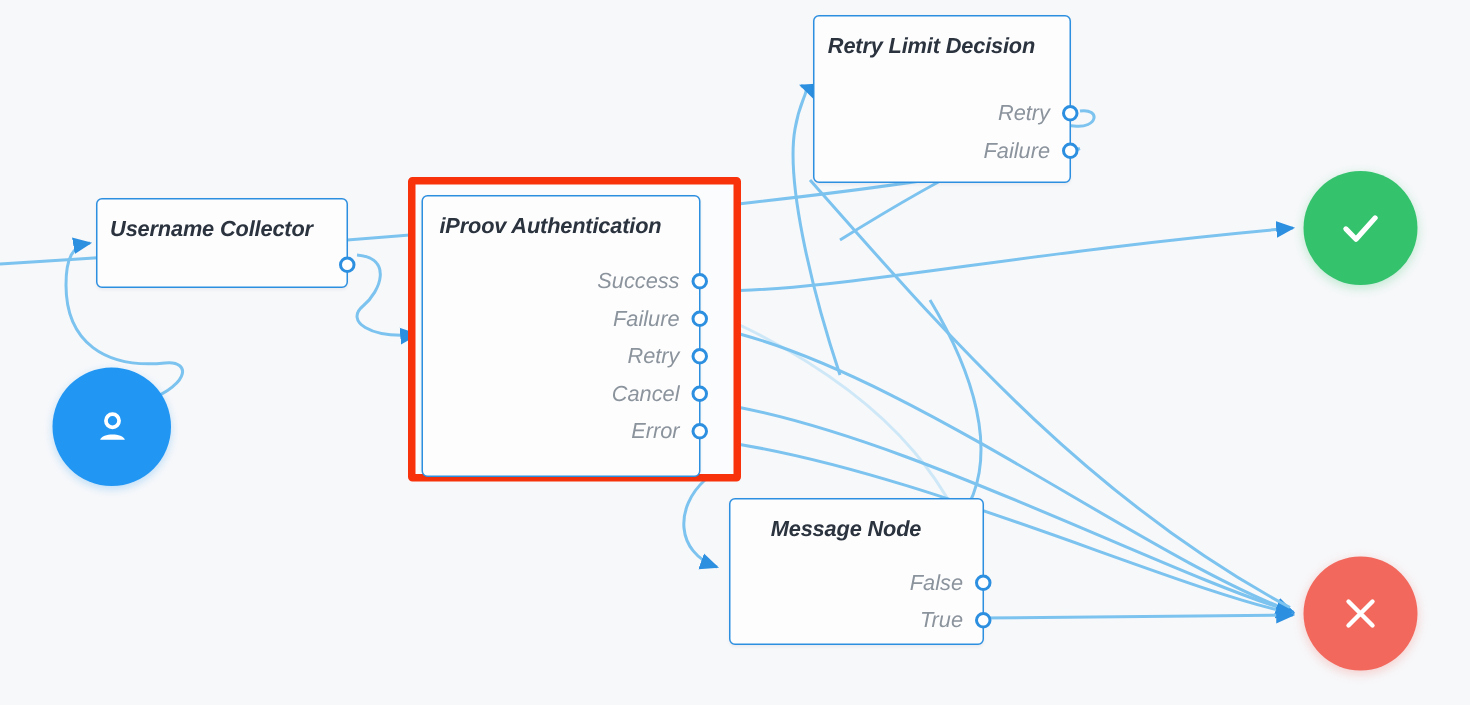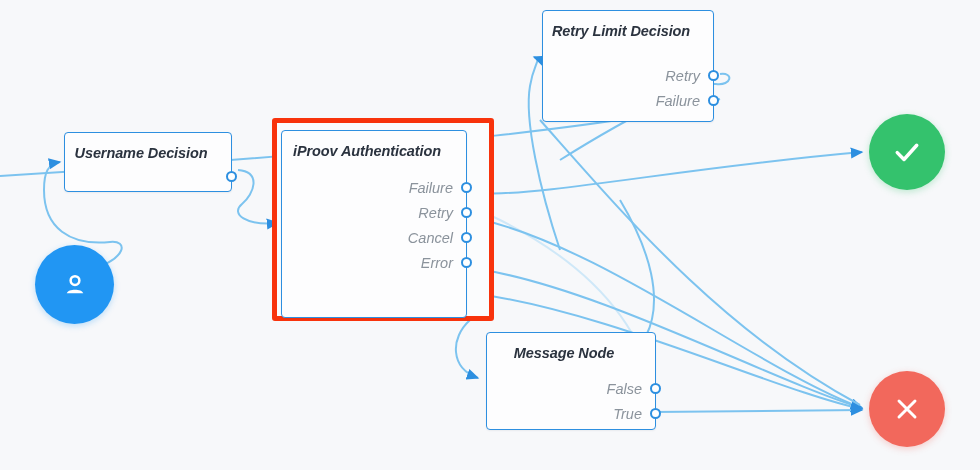--- a/index.html
+++ b/index.html
@@ -107,28 +107,32 @@
   </svg>
 
   <div class="circle-node circle-start" style="left:35px;top:245px;width:79px;height:79px;">
     <svg width="30" height="30" viewBox="0 0 24 24">
       <circle cx="12" cy="8.4" r="3.5" fill="none" stroke="#ffffff" stroke-width="2"></circle>
       <path d="M5.4 18.5 C6.6 14.8 17.4 14.8 18.6 18.5 Z" fill="#ffffff"></path>
     </svg>
   </div>
 
   <div class="node" style="left:64px;top:132px;width:168px;height:60px;">
-    <div class="node-title">Username Decision</div>
+    <div class="node-title">Username Collector</div>
     <span class="port-dot" style="top:38px;margin-top:0;"></span>
   </div>
 
   <div class="selection-ring" style="left:272px;top:118px;width:222px;height:203px;"></div>
   <div class="node" style="left:281px;top:130px;width:186px;height:188px;padding-left:17px;">
     <div class="node-title">iProov Authentication</div>
     <div class="ports">
+      <div class="port-row">
+        <span class="port-label">Success</span>
+        <span class="port-dot"></span>
+      </div>
       <div class="port-row">
         <span class="port-label">Failure</span>
         <span class="port-dot"></span>
       </div>
       <div class="port-row">
         <span class="port-label">Retry</span>
         <span class="port-dot"></span>
       </div>
       <div class="port-row">
         <span class="port-label">Cancel</span>

